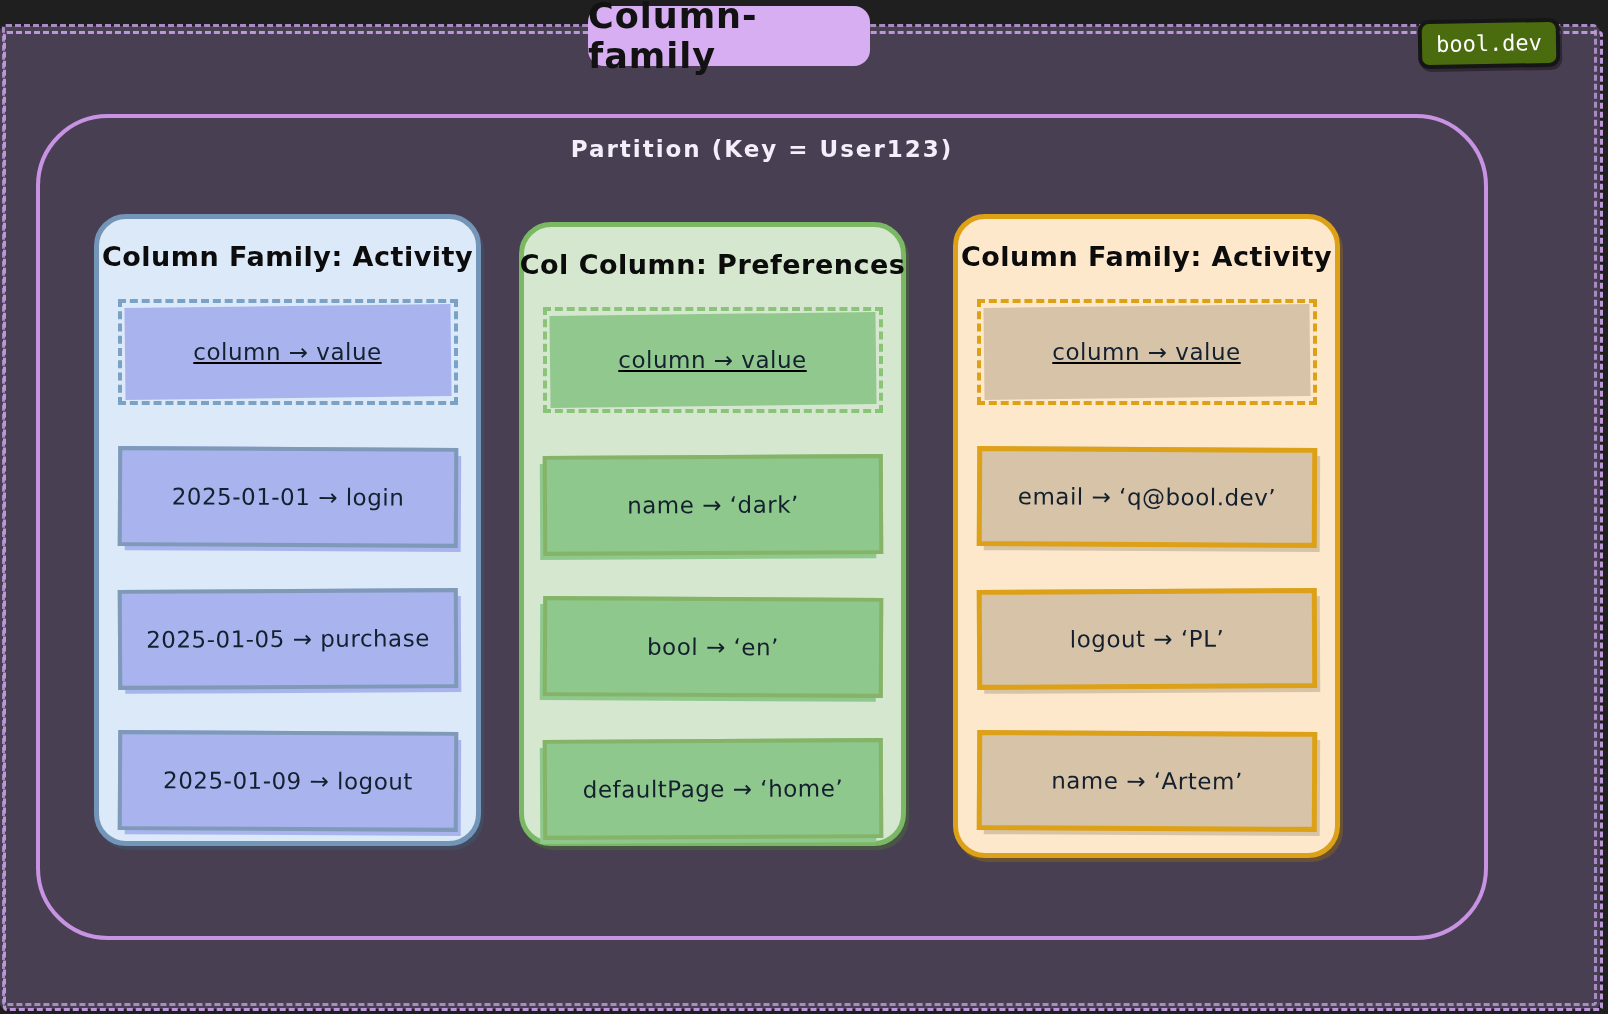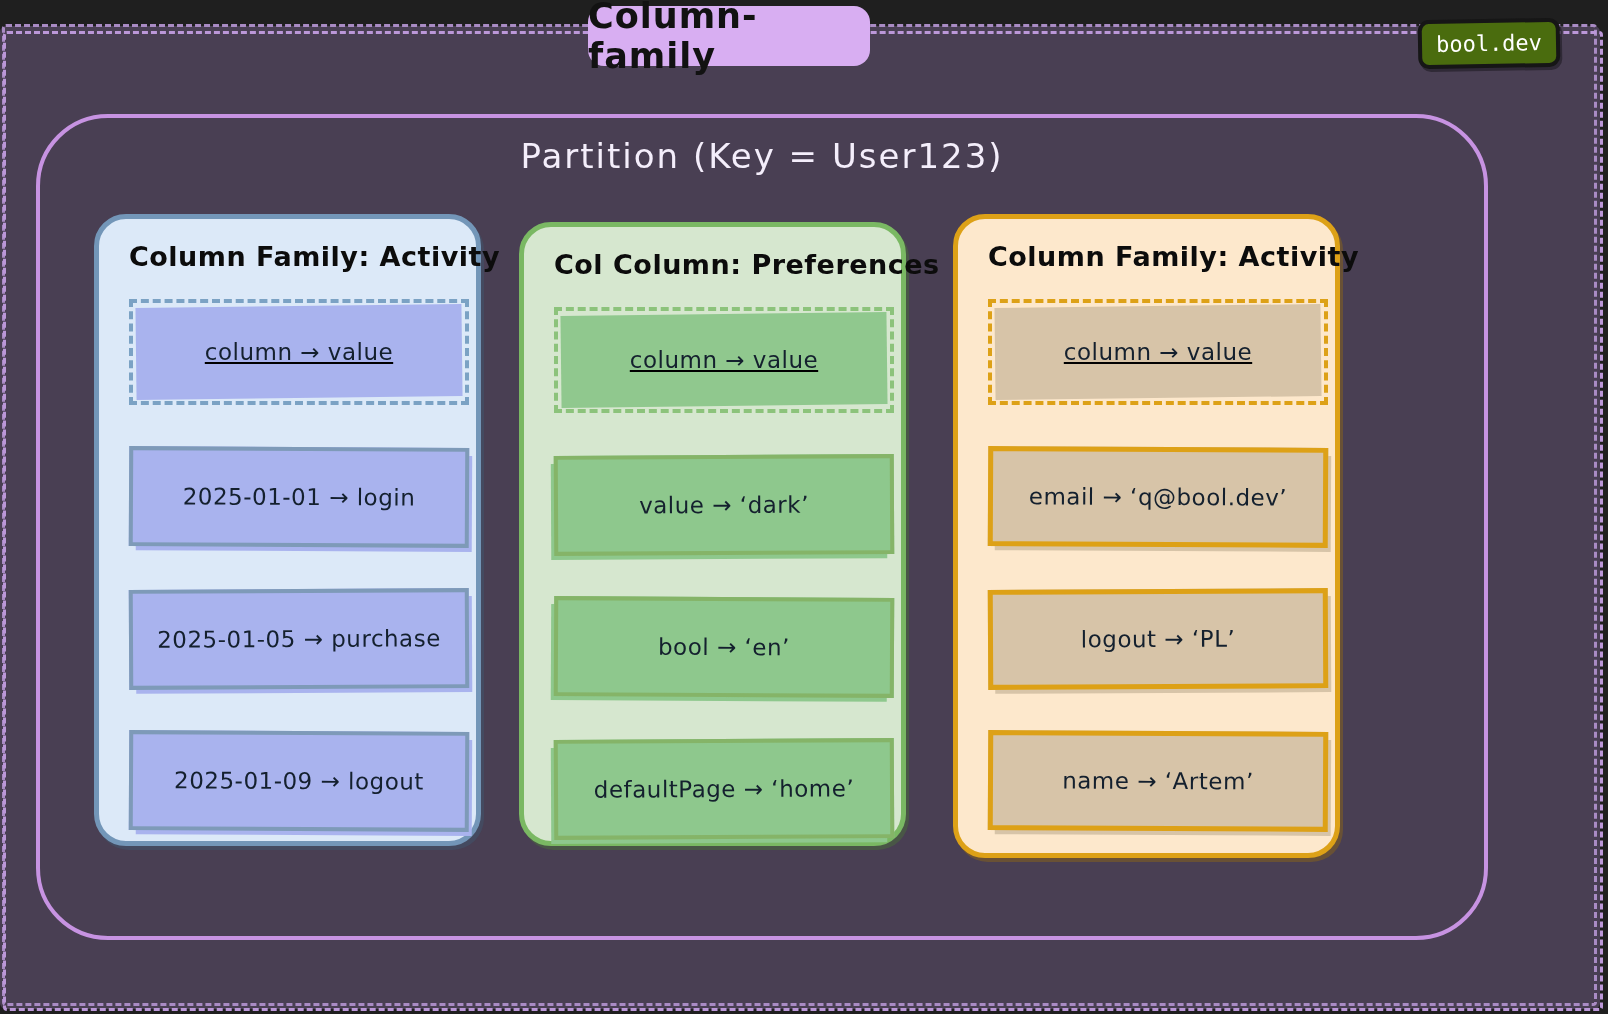--- a/index.html
+++ b/index.html
@@ -69,39 +69,40 @@
     left: 36px; top: 114px;
     width: 1452px; height: 826px;
     border: 4px solid #c793e2;
     border-radius: 72px;
   }
   .partition-title {
     position: absolute;
     left: 0; right: 0; top: 18px;
     text-align: center;
     color: #f4eefb;
-    font-size: 34px;
+    font-size: 23px;
     letter-spacing: 2px;
-    font-weight: 400;
+    font-weight: 700;
   }
 
   
   .cards {
     position: absolute;
     left: 54px; right: 14px; top: 96px; bottom: 0;
     display: flex;
     align-items: flex-start;
   }
   .card {
     width: 387px;
     height: 632px;
     border-radius: 32px;
     padding: 16px 30px 0 30px;
     display: flex;
     flex-direction: column;
+    align-items: center;
   }
   .card.activity {
     background: #dce9f8;
     border: 5px solid #7396b8;
     box-shadow: 3px 4px 0 rgba(62,88,114,0.45);
     margin-right: 38px;
   }
   .card.preferences {
     background: #d6e7cf;
     border: 5px solid #7ab863;
@@ -219,21 +220,21 @@
         </div>
       </div>
 
       <div class="card preferences">
         <div class="card-title">Col Column: Preferences</div>
         <div class="schema-cell">
           <div class="fill"></div>
           <span class="cell-label">column → value</span>
         </div>
         <div class="data-cell tilt-b">
-          <span class="cell-label">value → ‘dark’</span>
+          <span class="cell-label">name → ‘dark’</span>
         </div>
         <div class="data-cell tilt-a">
           <span class="cell-label">bool → ‘en’</span>
         </div>
         <div class="data-cell tilt-b">
           <span class="cell-label">defaultPage → ‘home’</span>
         </div>
       </div>
 
       <div class="card profile">

